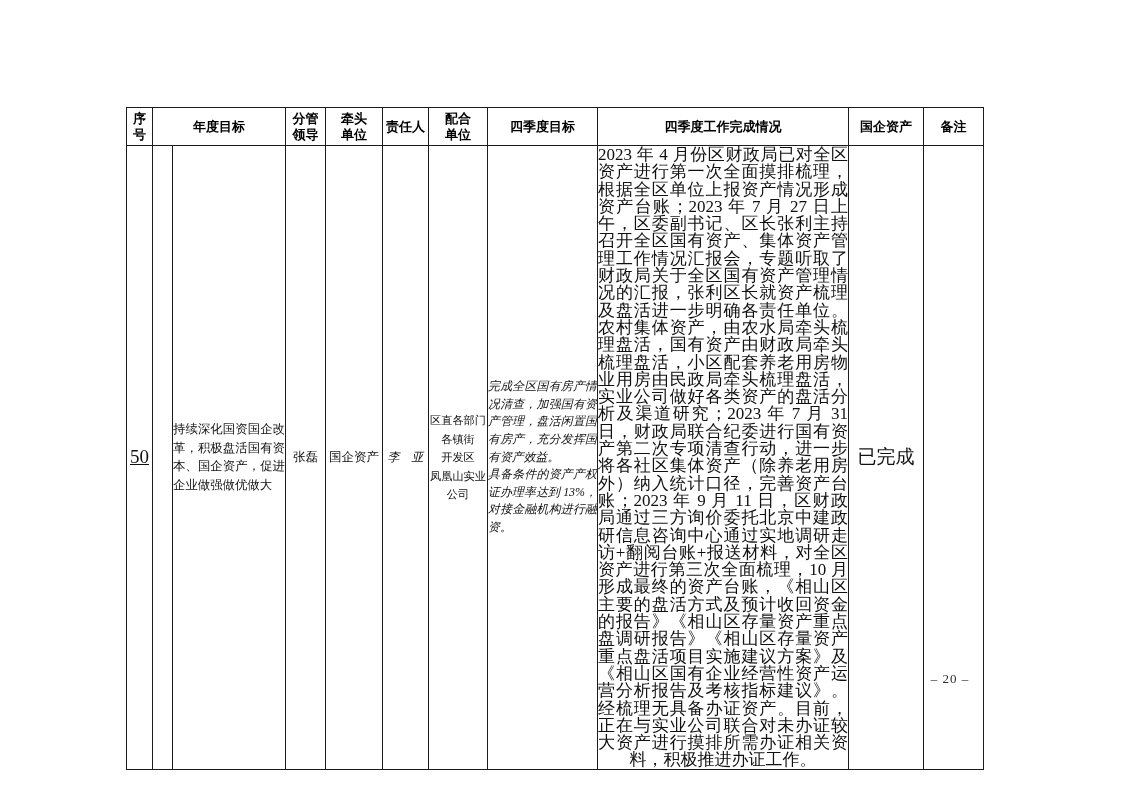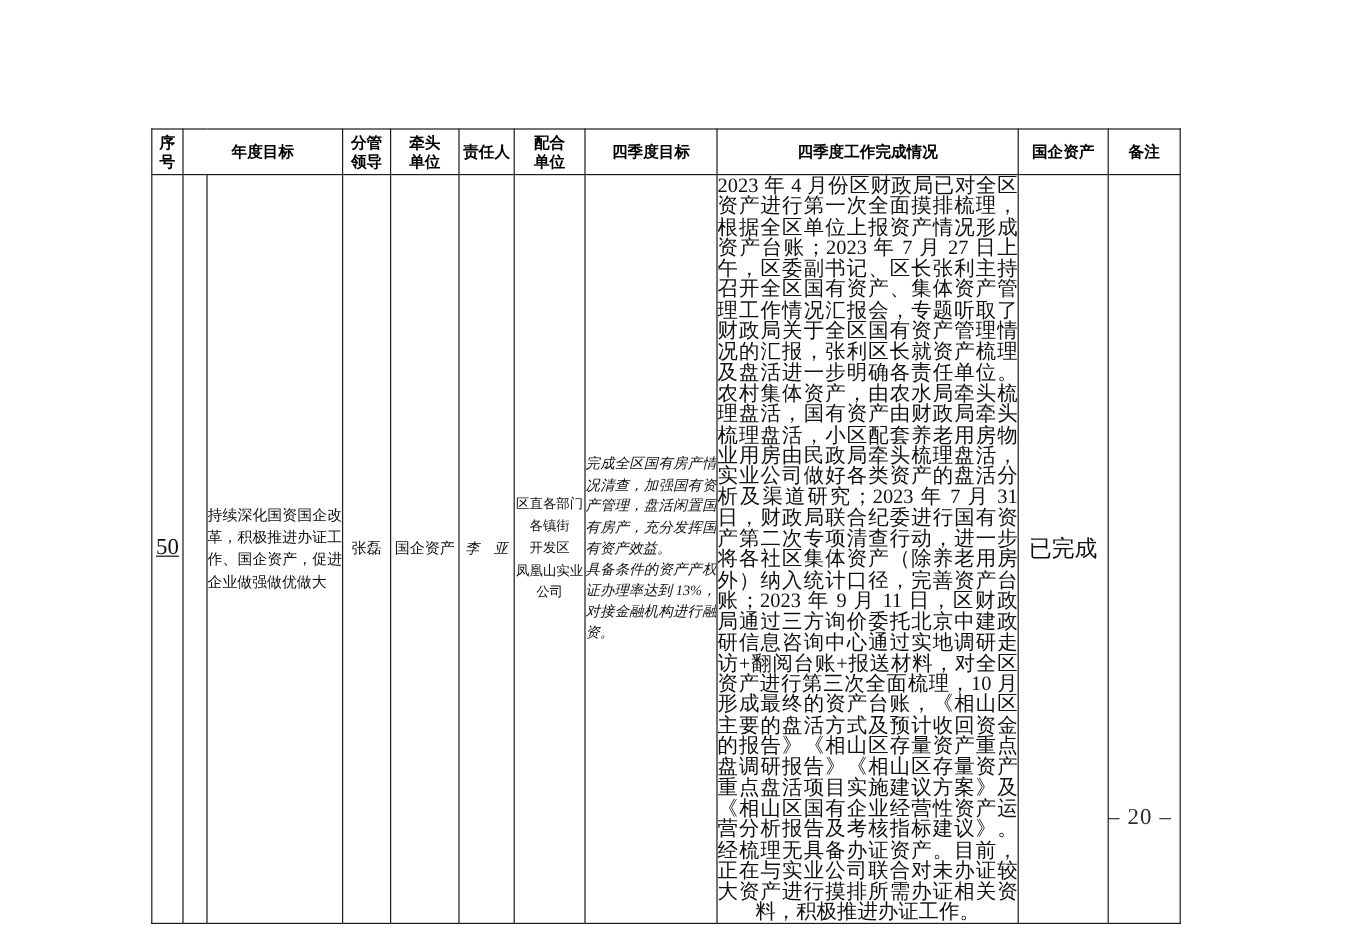--- a/index.html
+++ b/index.html
@@ -90,21 +90,21 @@
     vertical-align: middle;
   }
   td.c-status { font-size: 19px; }
   td.c-remark { font-size: 12.5px; }
   .pagenum {
     position: absolute;
     top: 671px;
     left: 905px;
     width: 90px;
     text-align: center;
-    font-size: 19px;
+    font-size: 13px;
     color: #2b2b2b;
     letter-spacing: 1px;
     font-family: "Liberation Serif", "DejaVu Serif", serif;
   }
 </style>
 </head>
 <body>
 
 <div class="page">
   <div class="table-wrap">
@@ -137,21 +137,21 @@
           <th>四季度目标</th>
           <th>四季度工作完成情况</th>
           <th>国企资产</th>
           <th>备注</th>
         </tr>
       </thead>
       <tbody>
         <tr>
           <td class="c-serial">50</td>
           <td class="c-strip"></td>
-          <td class="c-annual">持续深化国资国企改革，积极推进办证工作、国企资产，促进企业做强做优做大</td>
+          <td class="c-annual">持续深化国资国企改革，积极盘活国有资本、国企资产，促进企业做强做优做大</td>
           <td>张磊</td>
           <td>国企资产</td>
           <td class="c-resp">
             <span class="resp-inner">李　亚</span>
           </td>
           <td class="c-coop">区直各部门
 各镇街
 开发区
 凤凰山实业公司</td>
           <td class="c-q4goal">

